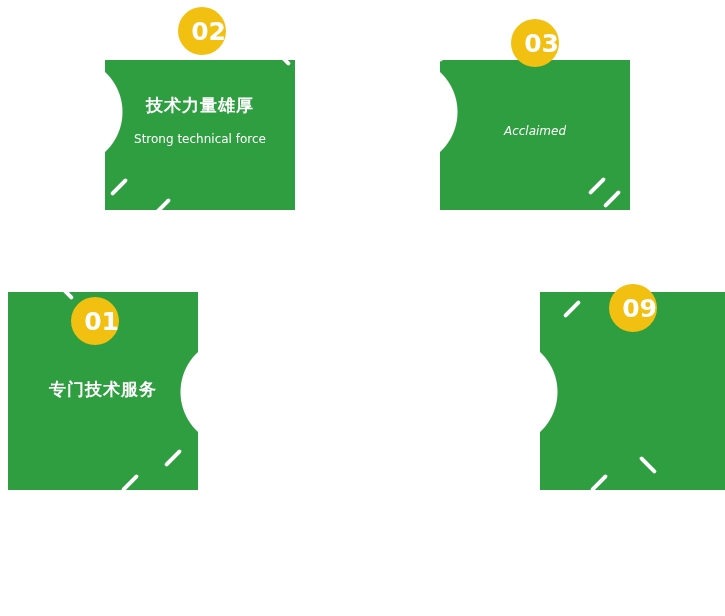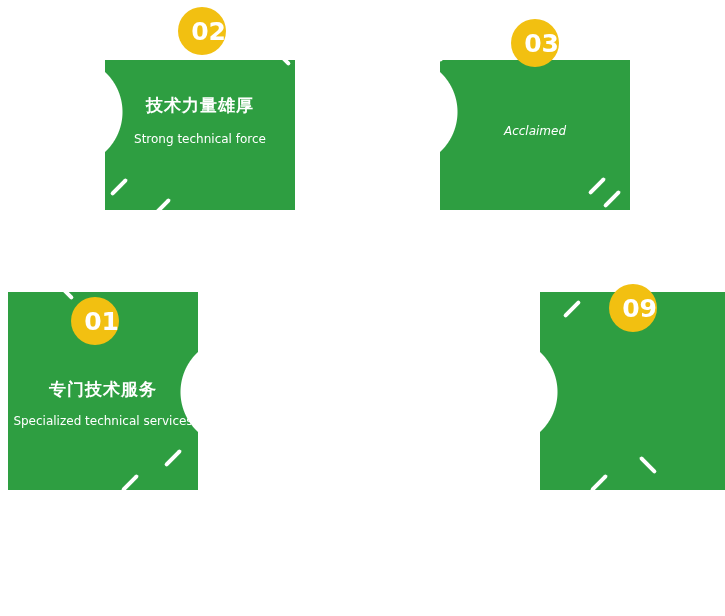--- a/index.html
+++ b/index.html
@@ -118,21 +118,20 @@
       <span>03</span>
     </div>
   </div>
 
   <div class="card c01">
     <div class="block">
       <span class="tick" style="left:55px;top:-12px;transform:rotate(-45deg)"></span>
       <span class="tick" style="left:120px;top:180px;transform:rotate(45deg)"></span>
       <span class="tick" style="left:163px;top:155px;transform:rotate(45deg)"></span>
       <div class="title">专门技术服务</div>
-      <div class="subtitle">Specialized technical services</div>
     </div>
     <div class="badge">
       <span>01</span>
     </div>
   </div>
 
   <div class="card c04">
     <div class="block">
       <span class="tick" style="left:30px;top:6px;transform:rotate(45deg)"></span>
       <span class="tick" style="left:57px;top:180px;transform:rotate(45deg)"></span>

